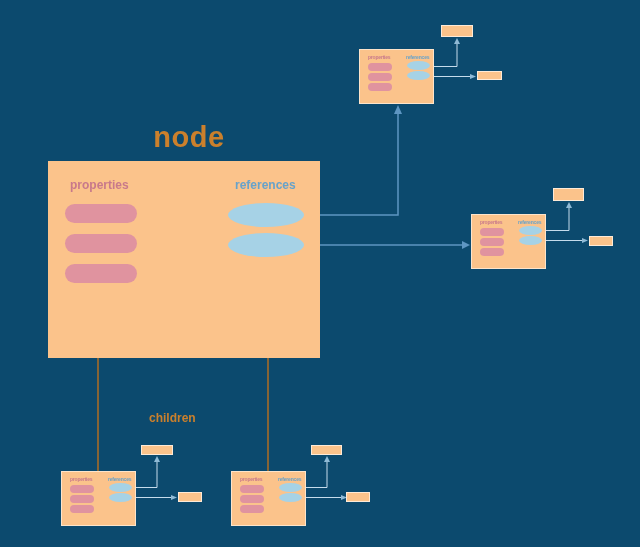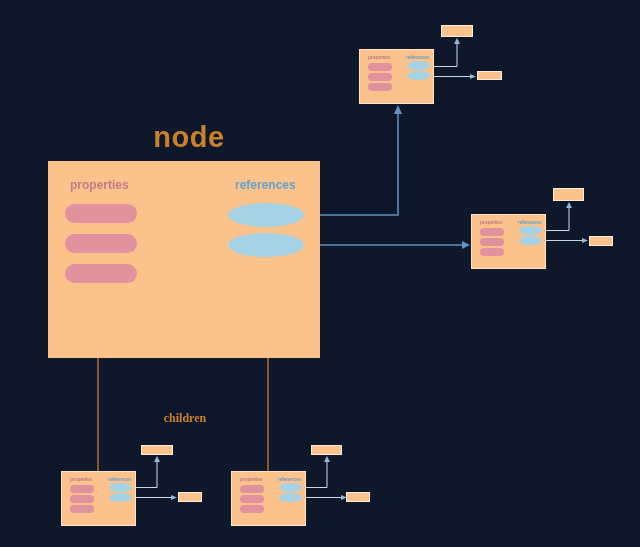--- a/index.html
+++ b/index.html
@@ -1,17 +1,17 @@
 <!DOCTYPE html>
 <html style="--c-node-fill: #FBC38B; --c-pill: #E0939F; --c-properties-label: #C8798B; --c-ellipse: #A6D2E6; --c-references-label: #67A2CA; --c-title: #CB802C; --c-ref-line: #5E96C2; --c-mini-line: #C6DCEC; --c-mini-arrow: #8FBAD6; --c-child-line: #AF6E23;"><head>
 <meta charset="utf-8">
 <style>
   html,body{margin:0;padding:0;background:#fff;}
   #canvas{
-    position:relative;width:640px;height:547px;background:#0f172a;overflow:hidden;
+    position:relative;width:640px;height:547px;background:#0c4a6e;overflow:hidden;
     font-family:"Liberation Sans",sans-serif;
   }
   
   .node-title{
     position:absolute;left:53px;top:121px;width:272px;height:32px;
     text-align:center;font-size:29px;font-weight:bold;color:var(--c-title);
     line-height:32px;letter-spacing:0.5px;
   }
   .main-box{
     position:absolute;left:48px;top:161px;width:272px;height:197px;
@@ -51,22 +51,22 @@
     background:var(--c-ellipse);
   }
   .mini-ellipse.e1{top:11px}.mini-ellipse.e2{top:21px}
   
   .stub{
     position:absolute;box-sizing:border-box;background:var(--c-node-fill);
     border:1px solid rgba(255,255,255,0.65);
   }
   
   .children-label{
-    position:absolute;left:149px;top:411px;width:72px;text-align:center;
-    font-size:12px;font-weight:bold;color:var(--c-title);font-family:Liberation Serif, serif;
+    position:absolute;left:149px;top:411px;width:72px;text-align:left;
+    font-size:12px;font-weight:bold;color:var(--c-title);
   }
   
   svg.connectors{position:absolute;left:0;top:0;pointer-events:none;}
   .ref-line{stroke:var(--c-ref-line);stroke-width:1.5;fill:none;}
   .ref-arrow{fill:var(--c-ref-line);stroke:none;}
   .child-line{stroke:var(--c-child-line);stroke-width:1.5;fill:none;}
   .mini-line{stroke:var(--c-mini-line);stroke-width:1;fill:none;}
   .mini-arrow{fill:var(--c-mini-arrow);stroke:none;}
 </style>
 </head>

